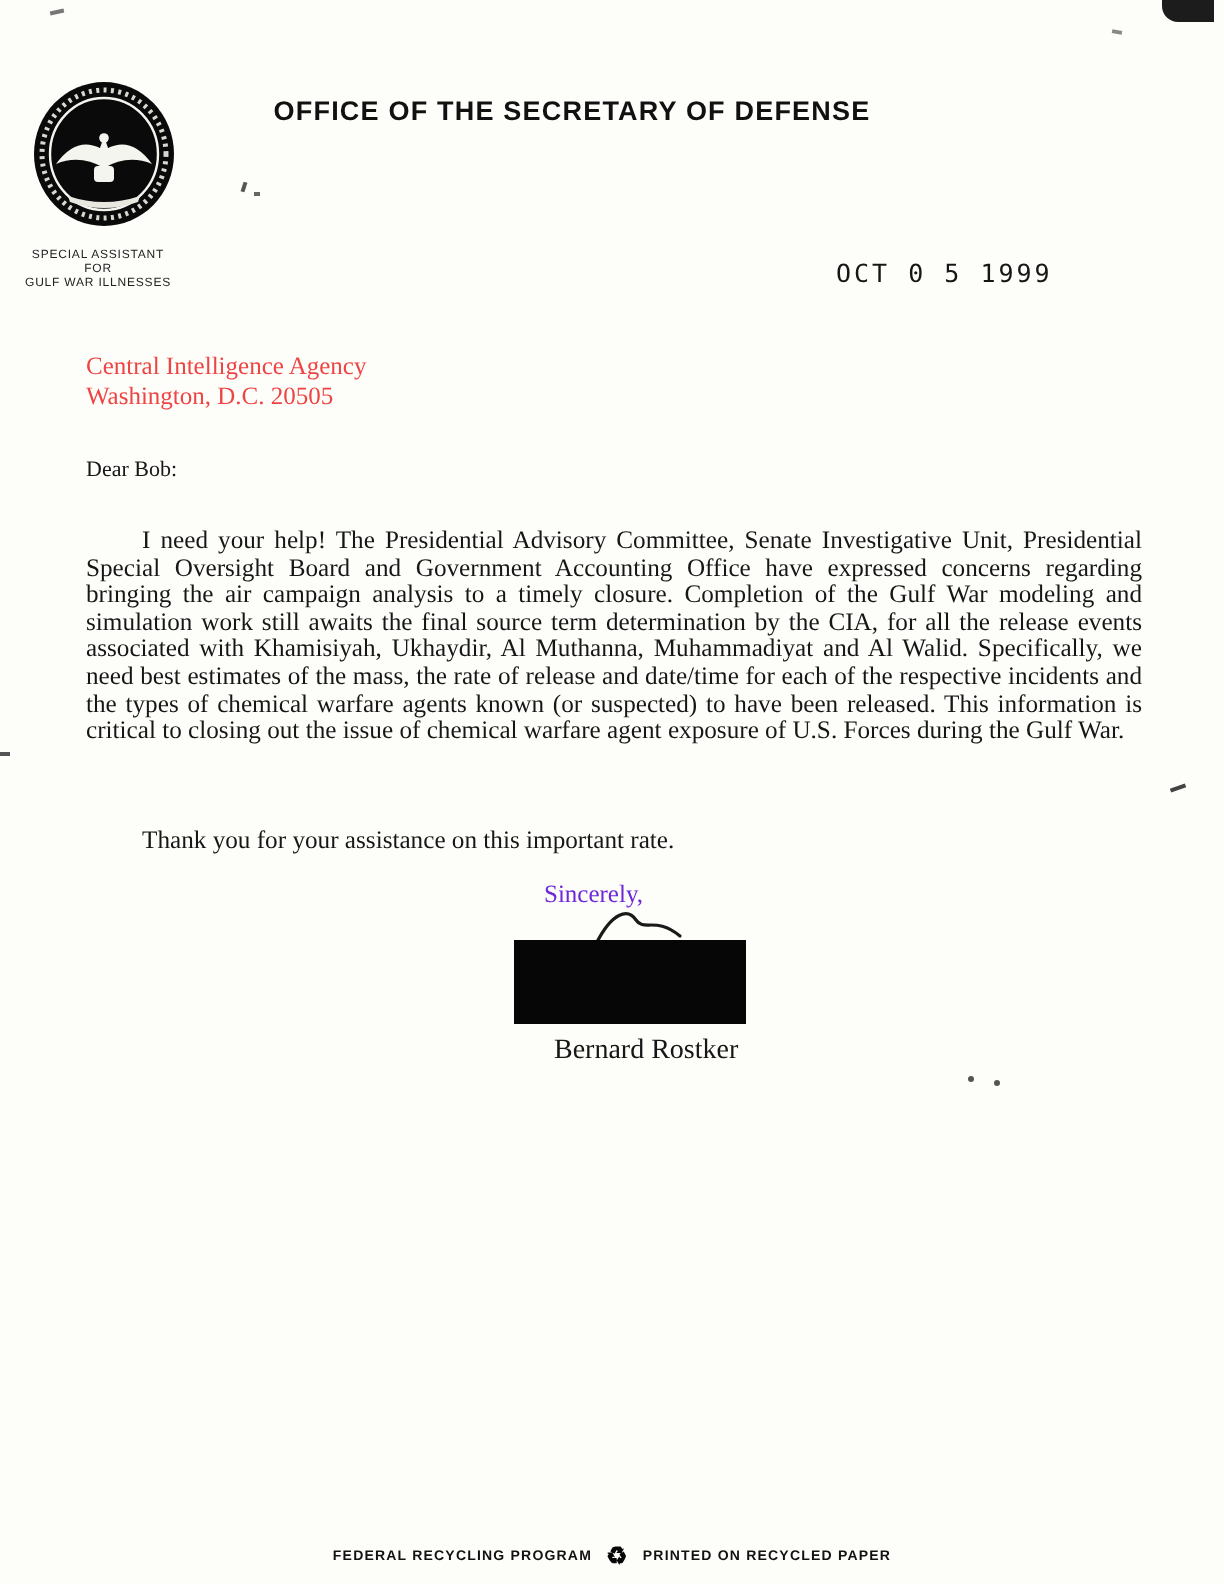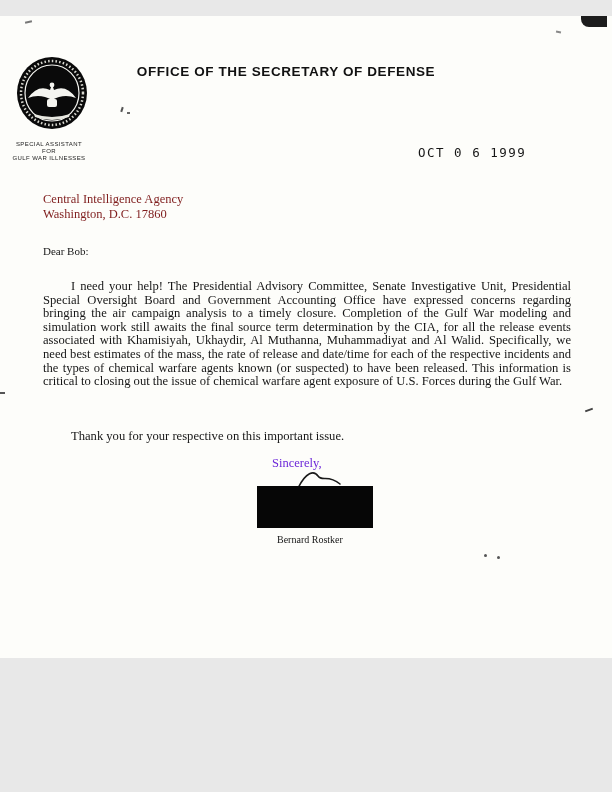--- a/index.html
+++ b/index.html
@@ -3,22 +3,22 @@
 <meta charset="utf-8">
 <style>
   html, body {
     margin: 0;
     padding: 0;
     background: #e8e8e8;
   }
   .page {
     position: relative;
     width: 612px;
-    height: 642px;
-    margin: 16px auto;
+    height: 792px;
+    margin: 0 auto;
     background: #fdfdfa;
     overflow: hidden;
     font-family: "Liberation Serif", serif;
     color: #1a1a1a;
   }
 
   
   .seal {
     position: absolute;
     left: 16px;
@@ -75,21 +75,21 @@
     white-space: nowrap;
   }
 
   
   .recipient {
     position: absolute;
     left: 43px;
     top: 176px;
     font-size: 12.5px;
     line-height: 14.5px;
-    color: #7f1d1d;
+    color: #ef4444;
   }
   .salutation {
     position: absolute;
     left: 43px;
     top: 229px;
     font-size: 11px;
     color: #161616;
   }
   .paragraph {
     position: absolute;
@@ -123,21 +123,21 @@
     position: absolute;
     left: 268px;
     top: 452px;
     width: 110px;
     height: 22px;
   }
   .signer-name {
     position: absolute;
     left: 277px;
     top: 518px;
-    font-size: 10px;
+    font-size: 14px;
     color: #161616;
   }
 
   
   .footer {
     position: absolute;
     left: 0;
     top: 773px;
     width: 612px;
     display: flex;
@@ -194,31 +194,31 @@
   <div class="seal-caption">
     <div>SPECIAL ASSISTANT</div>
     <div>FOR</div>
     <div>GULF WAR ILLNESSES</div>
   </div>
 
   <div class="header-block">
     <div class="header-line1">OFFICE OF THE SECRETARY OF DEFENSE</div>
   </div>
 
-  <div class="date-stamp">OCT 0 6 1999</div>
+  <div class="date-stamp">OCT 0 5 1999</div>
 
   <div class="recipient">
     <div>Central Intelligence Agency</div>
-    <div>Washington, D.C. 17860</div>
+    <div>Washington, D.C. 20505</div>
   </div>
 
   <div class="salutation">Dear Bob:</div>
 
   <div class="paragraph p1">I need your help!  The Presidential Advisory Committee, Senate Investigative Unit, Presidential Special Oversight Board and Government Accounting Office have expressed concerns regarding bringing the air campaign analysis to a timely closure.  Completion of the Gulf War modeling and simulation work still awaits the final source term determination by the CIA, for all the release events associated with Khamisiyah, Ukhaydir, Al Muthanna, Muhammadiyat and Al Walid.  Specifically, we need best estimates of the mass, the rate of release and date/time for each of the respective incidents and the types of chemical warfare agents known (or suspected) to have been released.  This information is critical to closing out the issue of chemical warfare agent exposure of U.S. Forces during the Gulf War.</div>
-  <div class="paragraph p2">Thank you for your respective on this important issue.</div>
+  <div class="paragraph p2">Thank you for your assistance on this important rate.</div>
 
   <div class="valediction">Sincerely,</div>
 
   <div class="signature-stroke">
     <svg width="110" height="22" viewBox="0 0 110 22" xmlns="http://www.w3.org/2000/svg">
       <path d="M30,20 C38,4 46,2 50,8 C54,14 60,6 72,16" fill="none" stroke="#1a1a1a" stroke-width="1.6" stroke-linecap="round"></path>
     </svg>
   </div>
   <div class="signature-block"></div>
 

